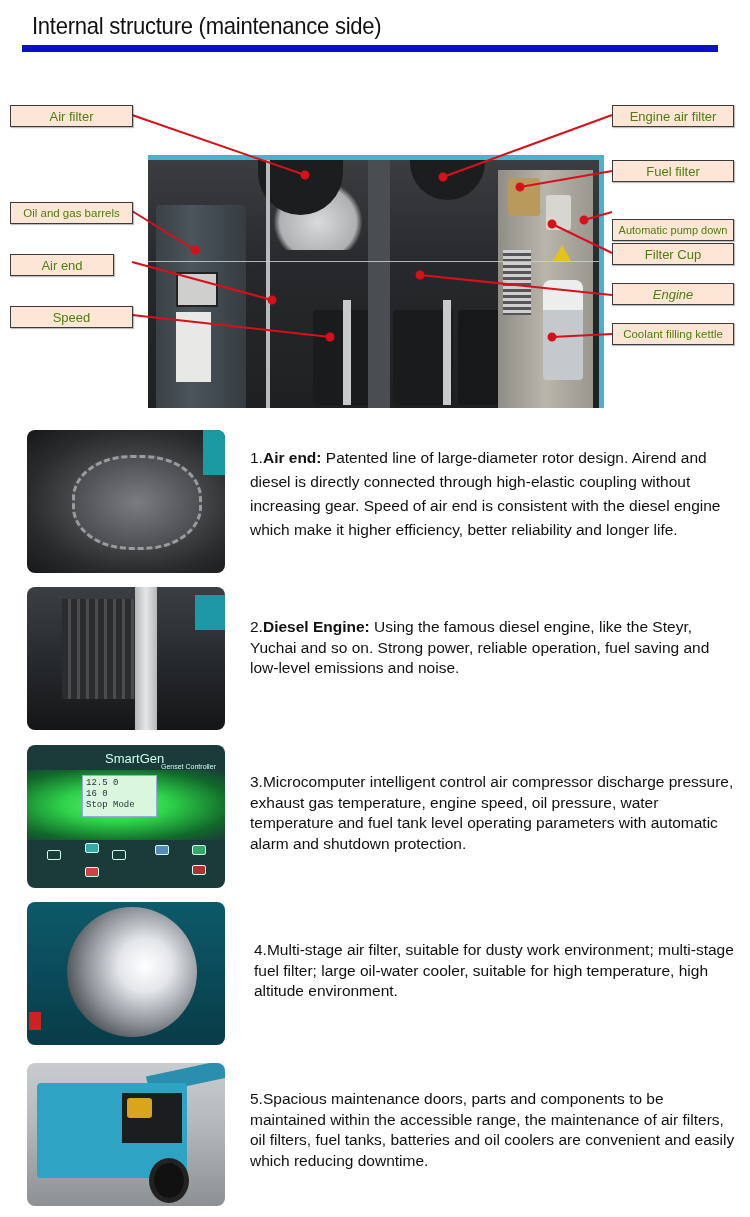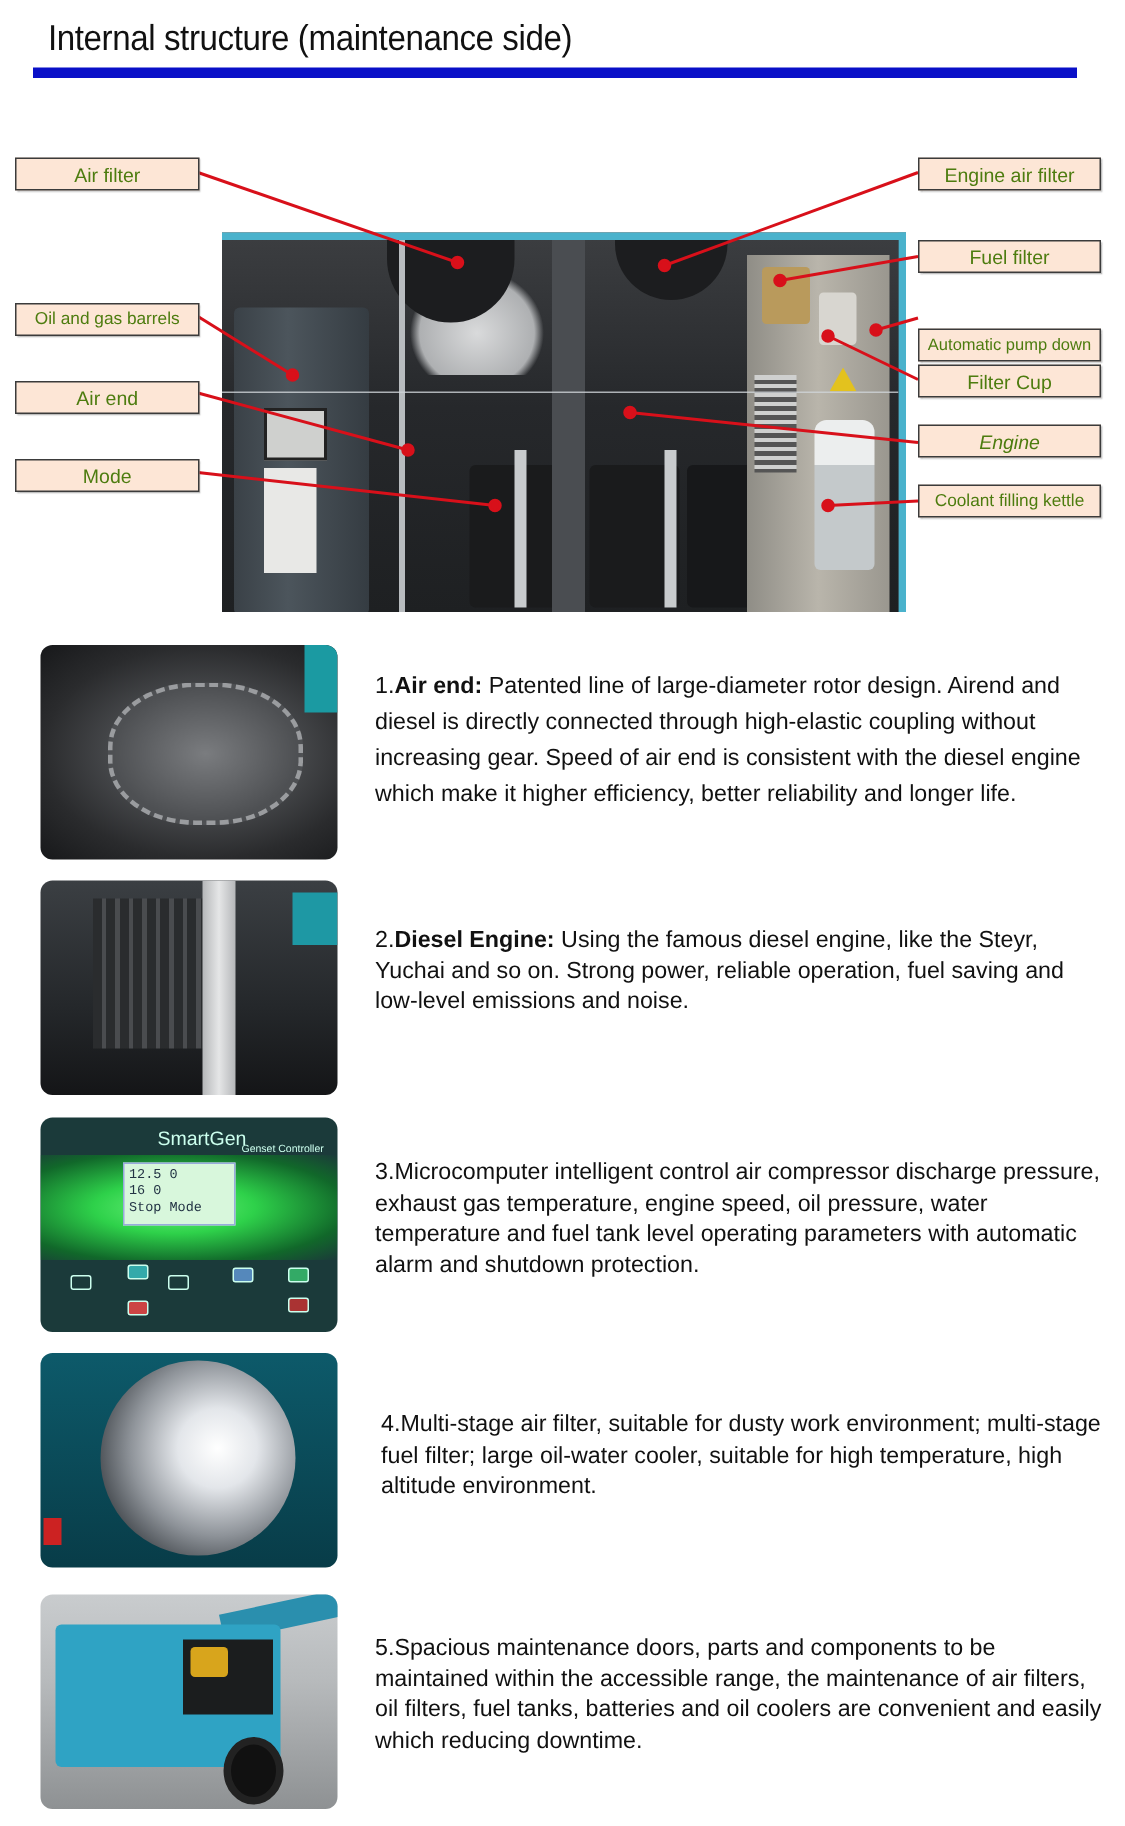--- a/index.html
+++ b/index.html
@@ -144,22 +144,22 @@
         <circle cx="552" cy="134" r="3.5"></circle>
       <line x1="612" y1="205" x2="420" y2="185"></line>
         <circle cx="420" cy="185" r="3.5"></circle>
       <line x1="612" y1="244" x2="552" y2="247"></line>
         <circle cx="552" cy="247" r="3.5"></circle>
     </g>
   </svg>
 
   <div class="callout" style="left:10px;top:15px;width:123px;">Air filter</div>
   <div class="callout" style="left:10px;top:112px;width:123px;font-size:11.5px;">Oil and gas barrels</div>
-  <div class="callout" style="left:10px;top:164px;width:123px;">Air end</div>
-  <div class="callout" style="left:10px;top:216px;width:123px;">Mode</div>
+  <div class="callout" style="left:10px;top:164px;width:104px;">Air end</div>
+  <div class="callout" style="left:10px;top:216px;width:123px;">Speed</div>
 
   <div class="callout" style="left:612px;top:15px;width:122px;">Engine air filter</div>
   <div class="callout" style="left:612px;top:70px;width:122px;">Fuel filter</div>
   <div class="callout" style="left:612px;top:112px;width:122px;font-size:11px;margin-top:17px;">Automatic pump down</div>
   <div class="callout" style="left:612px;top:153px;width:122px;">Filter Cup</div>
   <div class="callout" style="left:612px;top:193px;width:122px;font-style:italic;">Engine</div>
   <div class="callout" style="left:612px;top:233px;width:122px;font-size:11.5px;">Coolant filling kettle</div>
 </div>
 
 <div class="feature" style="top:430px;">

